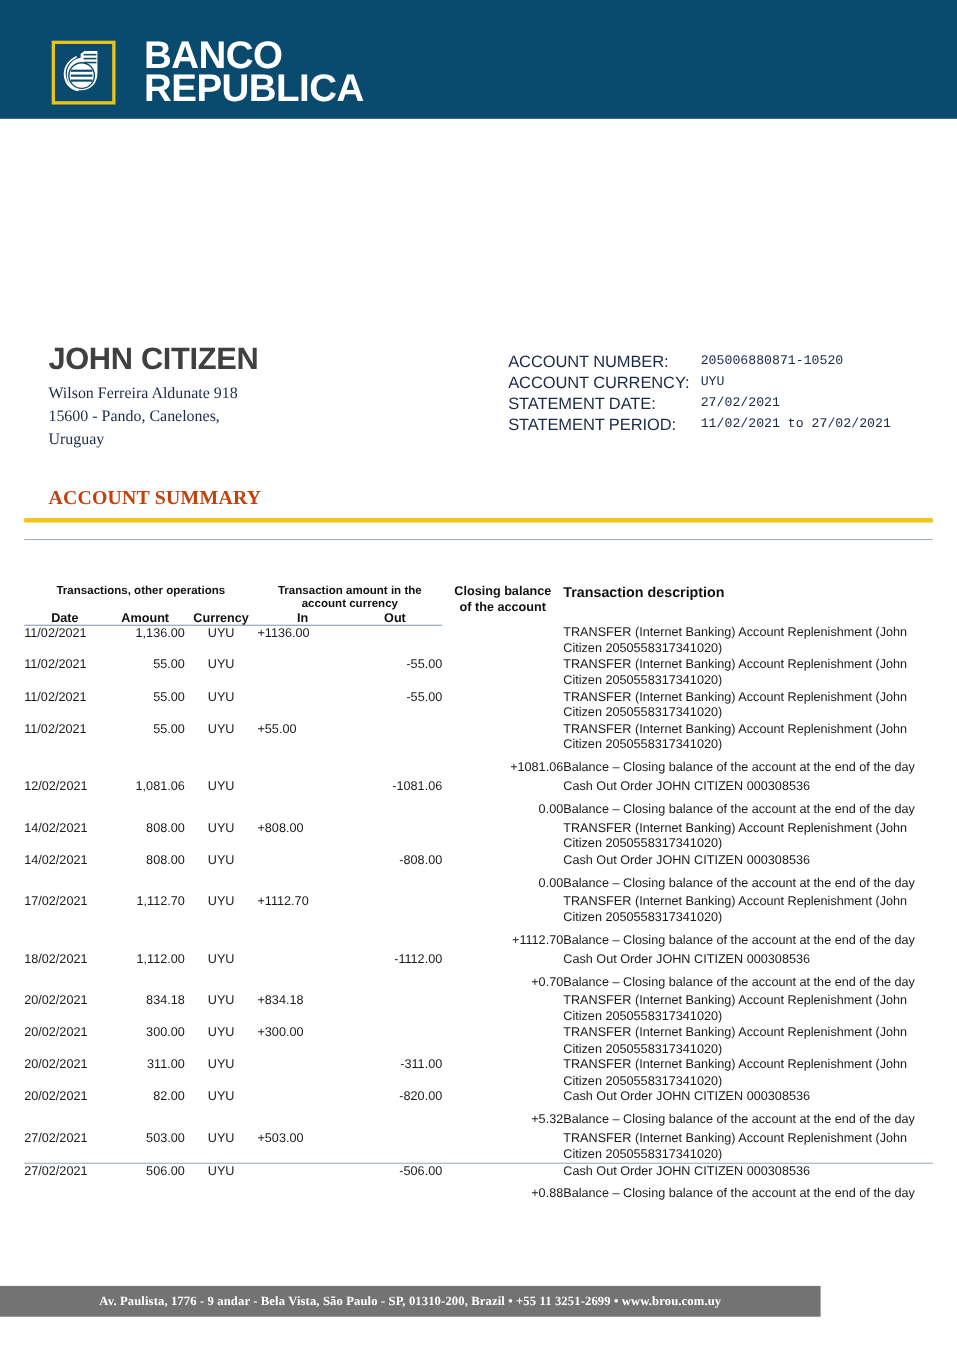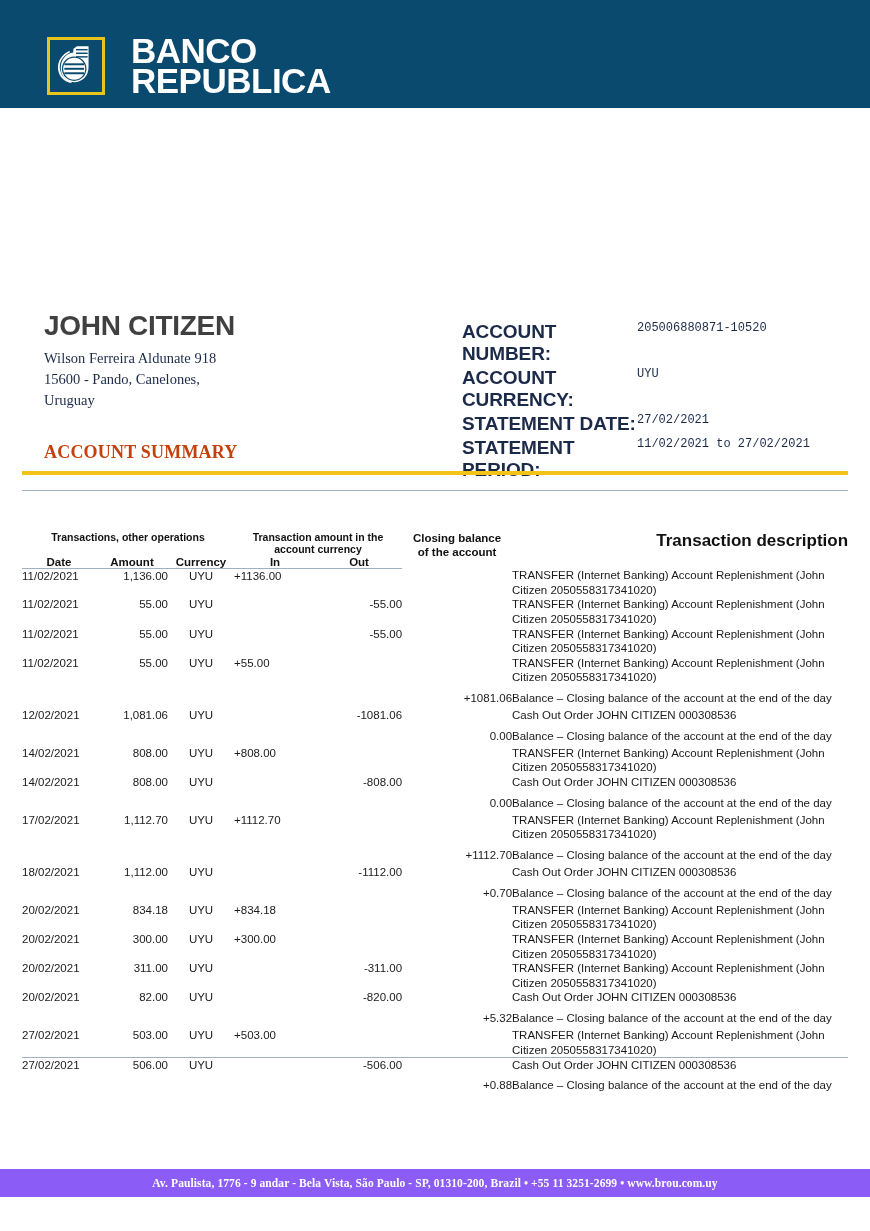--- a/index.html
+++ b/index.html
@@ -68,22 +68,22 @@
   .acct-info {
     position: absolute;
     left: 462px; top: 321px;
     display: grid;
     grid-template-columns: 175px auto;
     row-gap: 2px;
     font-size: 13.5px;
     color: #1b2a49;
   }
   .acct-label {
-    font-weight: bold;
-    font-size: 19px;
+    font-weight: normal;
+    font-size: 15px;
     letter-spacing: -0.1px;
   }
   .acct-value {
     font-family: Liberation Mono, monospace;
     font-size: 12px;
   }
 
   
   .summary-title {
     position: absolute;
@@ -151,24 +151,24 @@
     padding-bottom: 5px;
   }
   .hdr-mid {
     font-size: 11.5px;
     font-weight: bold;
     color: #111;
     text-align: center;
     line-height: 1.22;
   }
   .hdr-desc {
-    font-size: 17px;
+    font-size: 13px;
     font-weight: bold;
     color: #111;
-    text-align: right;
+    text-align: left;
     line-height: 1.2;
   }
   .hdr-row-bottom td { border-bottom: 1px solid #9fb0c0; }
 
   
   td.cell {
     font-size: 11.5px;
     color: #1a1a1a;
     padding-top: 3px;
     padding-bottom: 3px;
@@ -191,22 +191,22 @@
     position: absolute;
     left: 22px;
     width: 826px; height: 1px;
     background: #9fb0c0;
   }
 
   
   .footer-bar {
     position: absolute;
     left: 0; bottom: 34px;
-    width: 870px; height: 28px;
-    background: #8b5cf6;
+    width: 746px; height: 28px;
+    background: #737373;
     display: flex;
     align-items: center;
     justify-content: center;
   }
   .footer-text {
     font-family: "Liberation Serif", serif;
     font-weight: bold;
     font-size: 11.5px;
     color: #ffffff;
     letter-spacing: 0.1px;

